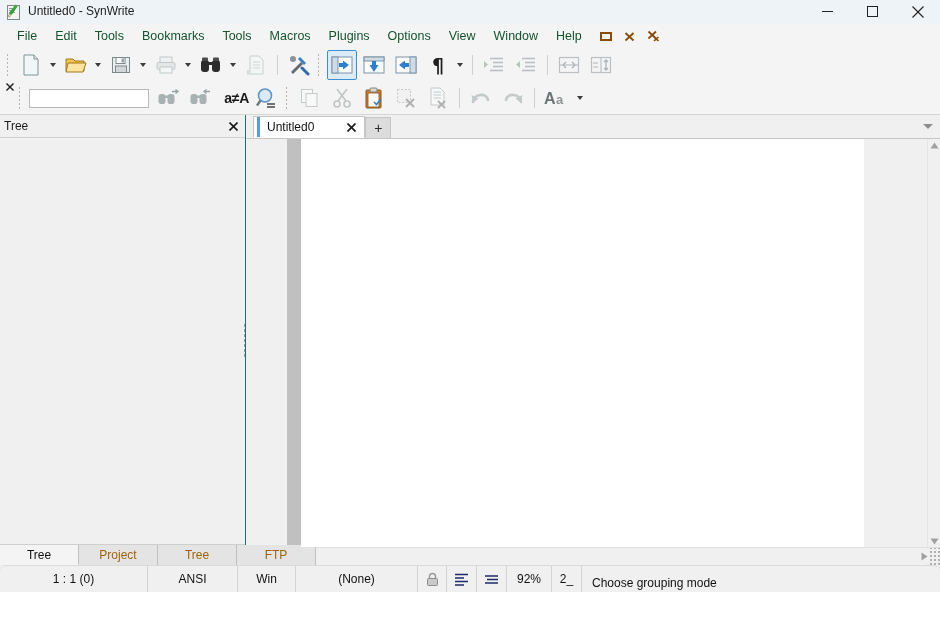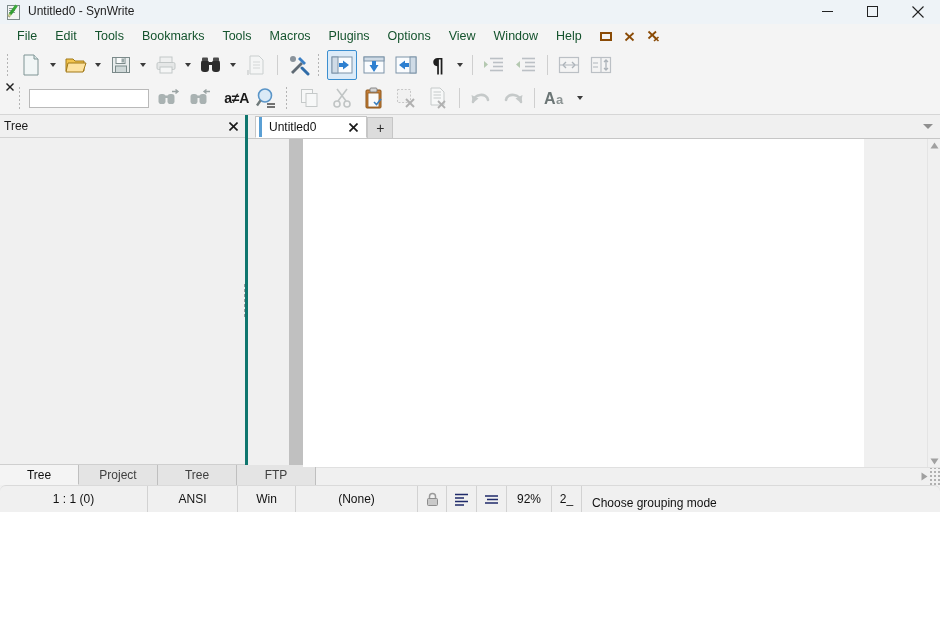--- a/index.html
+++ b/index.html
@@ -5,21 +5,21 @@
   html, body {
     margin: 0; padding: 0;
     width: 940px; height: 628px;
     overflow: hidden;
     font-family: "Liberation Sans", sans-serif;
     background: #ffffff;
     -webkit-font-smoothing: antialiased;
   }
   .app {
     position: relative;
-    width: 940px; height: 512px;
+    width: 940px; height: 592px;
     display: flex; flex-direction: column;
     background: #f0f0f0;
   }
 
   
   .titlebar {
     height: 23px;
     background: #eef3f7;
     display: flex; align-items: center;
     flex: 0 0 auto;
@@ -152,21 +152,21 @@
     flex: 1 1 auto;
     display: flex;
     min-height: 0;
     background: #f0f0f0;
   }
   .left-panel {
     width: 245px;
     display: flex; flex-direction: column;
     flex: 0 0 auto;
     background: #f0f0f0;
-    border-right: 3px solid #0f766e;
+    border-right: 1px solid #0f766e;
     position: relative;
   }
   .panel-header {
     height: 22px;
     display: flex; align-items: center;
     background: #f0f0f0;
     border-bottom: 1px solid #d2d2d2;
     padding: 0 4px 0 4px;
     flex: 0 0 auto;
   }
@@ -195,21 +195,21 @@
   .panel-tabs {
     height: 20px;
     display: flex; align-items: stretch;
     flex: 0 0 auto;
     background: #f0f0f0;
     border-top: 1px solid #cfcfcf;
   }
   .ptab {
     min-width: 58px;
     display: flex; align-items: center; justify-content: center;
-    font-size: 12px; color: #404040;
+    font-size: 12px; color: #a16207;
     background: #e4e4e4;
     border-right: 1px solid #bfbfbf;
     padding: 0 10px;
   }
   .ptab.active {
     background: #f4f4f4;
     color: #111;
     border-bottom: 1px solid #f4f4f4;
   }
 

